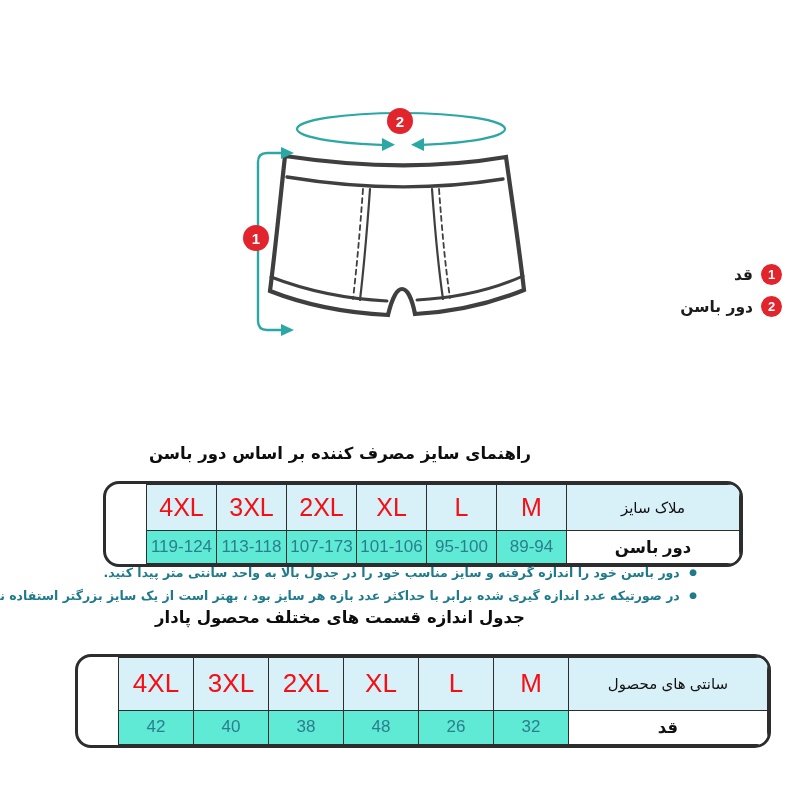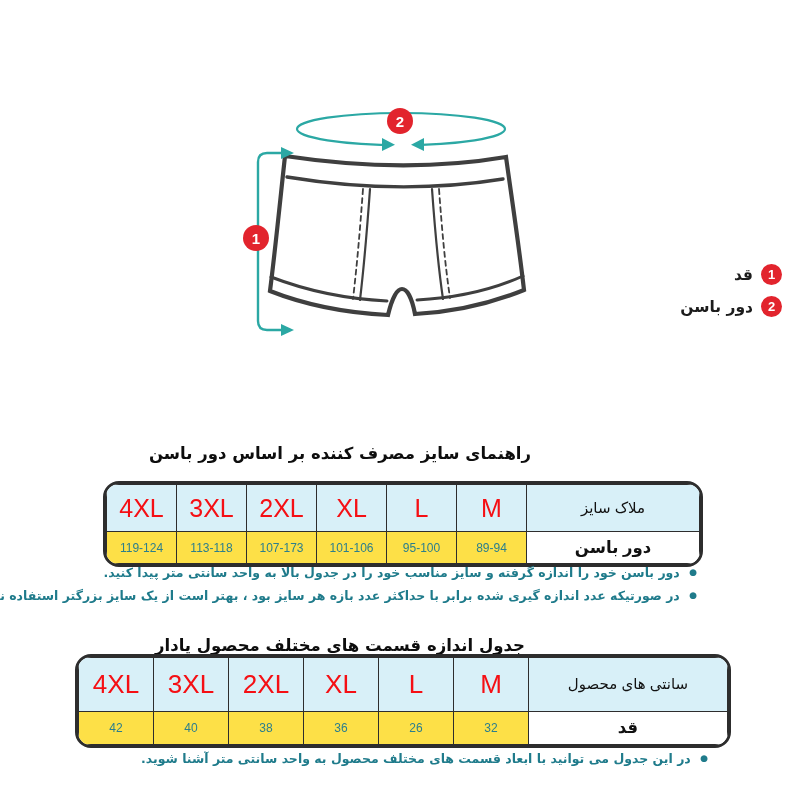--- a/index.html
+++ b/index.html
@@ -14,34 +14,34 @@
   .legend-row{display:flex;align-items:center;gap:8px;margin-bottom:11px;direction:rtl;}
   .badge{width:21px;height:21px;border-radius:50%;background:#e2242d;color:#fff;
          font-size:13px;font-weight:bold;display:flex;align-items:center;justify-content:center;
          font-family:"Liberation Sans","DejaVu Sans",sans-serif;flex:0 0 auto;}
   .legend-label{font-size:15.5px;font-weight:bold;color:#1c1c1c;white-space:nowrap;}
 
   
   .sec-title{position:absolute;left:0;width:680px;text-align:center;direction:rtl;
              font-size:16.5px;font-weight:bold;color:#0d0d0d;white-space:nowrap;}
   #title1{top:444px;}
-  #title2{top:608px;margin-top:28px;}
+  #title2{top:608px;}
 
   
-  .tbl-wrap{position:absolute;border:3px solid #2d2d2d;border-radius:16px;overflow:hidden;background:#fff;}
+  .tbl-wrap{position:absolute;border:3px solid #2d2d2d;border-radius:16px;overflow:hidden;background:#fff;padding-left:40px;}
   #table1-wrap{left:103px;top:481px;width:594px;height:80px;}
   #table2-wrap{left:75px;top:654px;width:650px;height:88px;}
   table.size-table{width:100%;height:100%;border-collapse:collapse;table-layout:fixed;
                    font-family:"Liberation Sans","DejaVu Sans",sans-serif;}
   table.size-table td{border:1.6px solid #2d2d2d;text-align:center;vertical-align:middle;padding:0;}
   tr.hdr td{background:#d8f0f8;}
   td.size-cell{color:#f50f14;font-size:25px;}
   #table2-wrap td.size-cell{font-size:26px;}
   td.hdr-label{font-size:15px;font-weight:normal;color:#111;direction:rtl;}
-  td.val-cell{color:#2b7e8d;font-size:12px;background:#fde047;}
+  td.val-cell{color:#2b7e8d;font-size:17px;background:#5eead4;}
   td.row-label{font-size:16.5px;font-weight:bold;color:#111;background:#fff;direction:rtl;}
 
   
   .notes{position:absolute;direction:rtl;text-align:right;color:#1f7b8b;font-weight:bold;
          font-size:12.5px;line-height:22px;white-space:nowrap;}
   #notes1{top:561px;right:103px;}
   #notes2{top:747px;right:92px;}
   .note-bullet{font-size:9px;margin-left:5px;vertical-align:2px;}
 </style>
 </head>
@@ -166,29 +166,23 @@
         <td class="size-cell">2XL</td>
         <td class="size-cell">XL</td>
         <td class="size-cell">L</td>
         <td class="size-cell">M</td>
         <td class="hdr-label">سانتی های محصول</td>
       </tr>
       <tr>
         <td class="val-cell">42</td>
         <td class="val-cell">40</td>
         <td class="val-cell">38</td>
-        <td class="val-cell">36</td>
+        <td class="val-cell">48</td>
         <td class="val-cell">26</td>
         <td class="val-cell">32</td>
         <td class="row-label">قد</td>
       </tr>
     </tbody>
       </table>
   </div>
 
-  <div id="notes2" class="notes">
-    <div class="note">
-      <span class="note-bullet">●</span>
-      <span>در این جدول می توانید با ابعاد قسمت های مختلف محصول به واحد سانتی متر آشنا شوید.</span>
-    </div>
-  </div>
 
 </div>
 
 </body></html>

